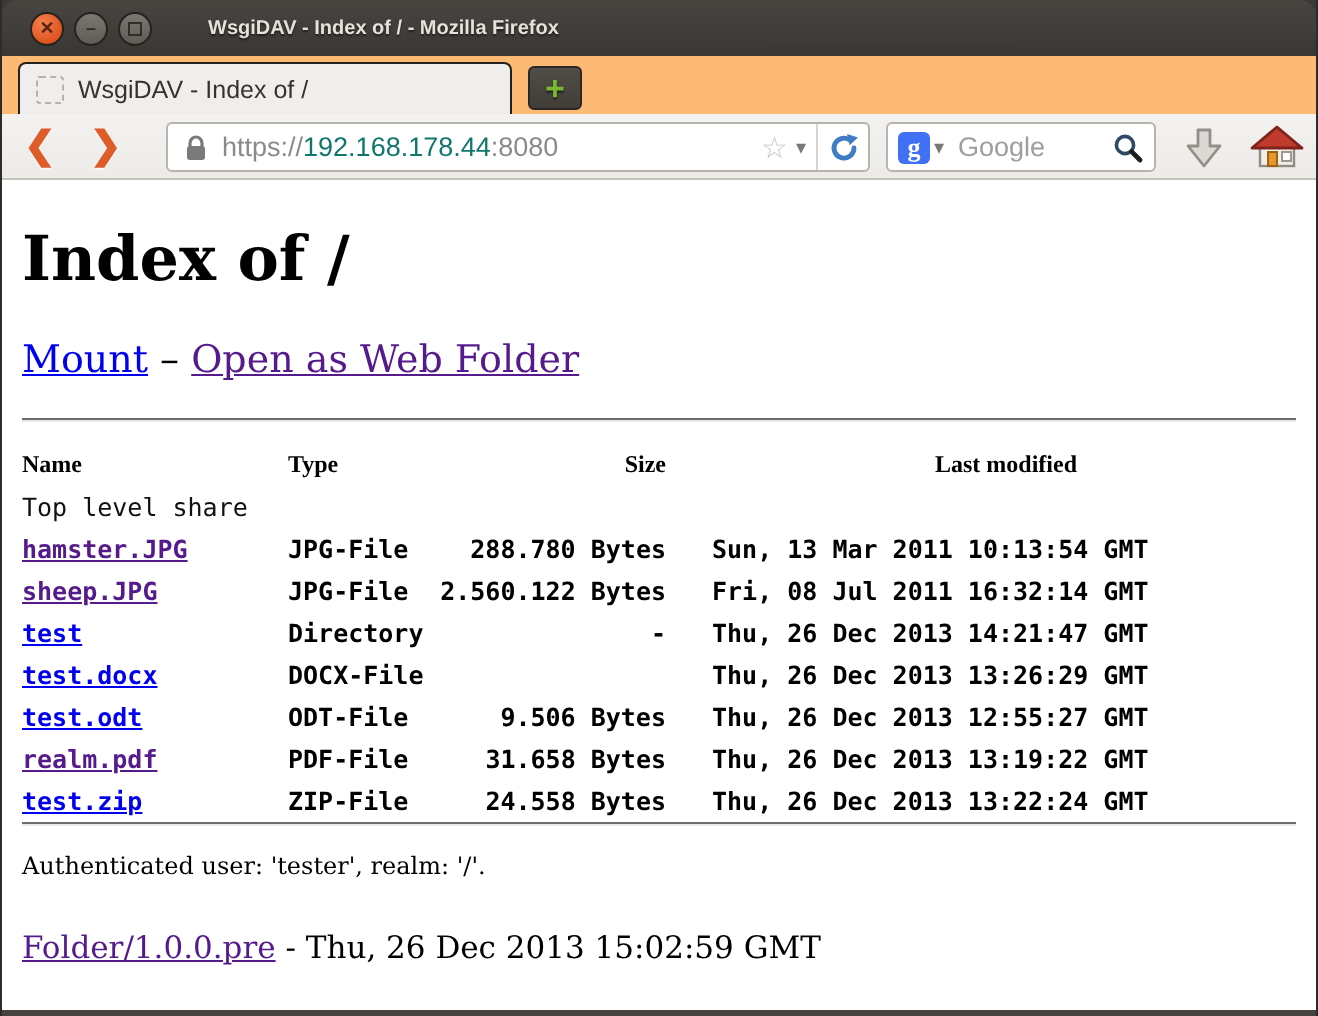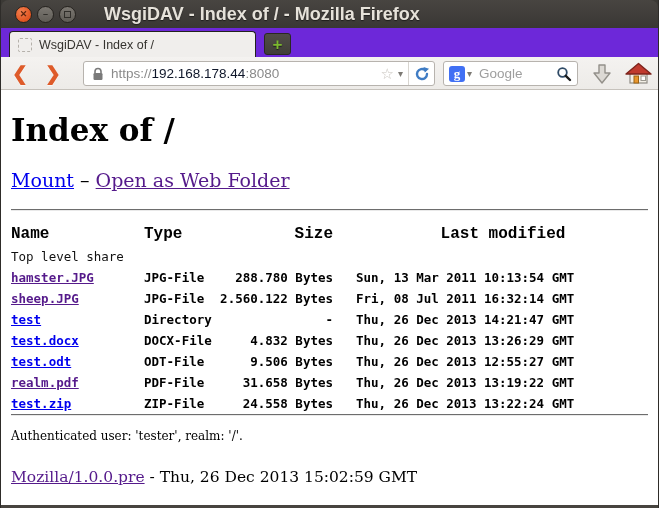--- a/index.html
+++ b/index.html
@@ -14,25 +14,25 @@
   .titlebar { height:28px; background:linear-gradient(#484541,#393734);
               border-radius:8px 8px 0 0; display:flex; align-items:center;
               position:relative; flex:0 0 auto; }
   .winbtns { display:flex; align-items:center; gap:5px; margin-left:14px; }
   .wbtn { width:17px; height:17px; border-radius:50%; border:1px solid #26231f;
           display:flex; align-items:center; justify-content:center;
           font-size:9px; line-height:1; cursor:default; }
   .wbtn.close { background:radial-gradient(circle at 35% 30%, #f4804f, #e05420 70%); color:#5b2610; font-weight:bold; }
   .wbtn.minmax { background:linear-gradient(#7b7771,#5f5c56); color:#2e2c28; font-weight:bold; }
   .maxsquare { width:7px; height:7px; border:1.5px solid #302e2a; background:transparent; }
-  .wtitle { color:#e6e2da; font-weight:bold; font-size:18px; margin-left:28px;
+  .wtitle { color:#e6e2da; font-weight:bold; font-size:10px; margin-left:28px;
             text-shadow:0 1px 1px rgba(0,0,0,.5); }
 
   
-  .tabbar { height:29px; background:#6d28d9; position:relative; flex:0 0 auto; }
+  .tabbar { height:29px; background:#fdba74; position:relative; flex:0 0 auto; }
   .tab { position:absolute; left:8px; top:3px; width:247px; height:26px;
          background:#f0eeec; border:1px solid #23211e; border-bottom:none;
          border-radius:4px 4px 0 0; display:flex; align-items:center; padding:0 8px; }
   .favicon-ph { width:14px; height:14px; border:1px dashed #b5b1ab; border-radius:2px; flex:0 0 auto; }
   .tabtitle { font-size:12.5px; color:#35332f; margin-left:7px; white-space:nowrap; overflow:hidden; }
   .newtab { position:absolute; left:263px; top:5px; width:27px; height:22px;
             background:linear-gradient(#504d47,#413e39); border:1px solid #2a2824;
             border-radius:3px; display:flex; align-items:center; justify-content:center;
             color:#7cb82f; font-size:17px; font-weight:bold; line-height:1;
             text-shadow:0 1px 1px rgba(0,0,0,.6); }
@@ -41,21 +41,21 @@
   .navbar { height:33px; background:linear-gradient(#f4f2f0,#edebe8);
             border-bottom:1px solid #c6c2bc; display:flex; align-items:center;
             position:relative; flex:0 0 auto; }
   .navarrow { font-size:19px; font-weight:bold; color:#de5b2a; line-height:1;
               text-shadow:0 1px 0 rgba(255,255,255,.6); cursor:default; }
   .back { margin-left:11px; } .fwd { margin-left:17px; }
   .urlbar { position:absolute; left:82px; top:4px; width:352px; height:25px;
             background:#fff; border:1px solid #b7b3ae; border-radius:3px;
             display:flex; align-items:center; padding:0 4px 0 8px; }
   .urltext { font-size:13.5px; margin-left:7px; white-space:nowrap; flex:1 1 auto; overflow:hidden; }
-  .urldim { color:#8a8a8a; } .urlhost { color:#0f172a;margin-top:16px; }
+  .urldim { color:#8a8a8a; } .urlhost { color:#0f766e;margin-top:16px; }
   .star { color:#c9c5bf; font-size:15px; margin:0 2px; }
   .caret { color:#7c7974; font-size:10px; margin:0 2px; }
   .reload-seg { border-left:1px solid #d8d5d0; padding-left:5px; margin-left:3px;
                 display:flex; align-items:center; height:100%; }
   .searchbox { position:absolute; left:442px; top:4px; width:135px; height:25px;
                background:#fff; border:1px solid #b7b3ae; border-radius:3px;
                display:flex; align-items:center; padding:0 5px; }
   .gfav { width:16px; height:16px; background:#4170f4; border-radius:3px; color:#fff;
           font-family:"Liberation Serif", serif; font-weight:bold; font-size:13px;
           display:flex; align-items:center; justify-content:center; flex:0 0 auto; }
@@ -67,21 +67,21 @@
   .content { background:#fff; flex:1 1 auto; padding:0 10px; overflow:hidden;
              border-bottom:3px solid #47443f; font-family:"DejaVu Serif", serif; color:#000; }
   h1.pagetitle { font-family:"DejaVu Serif", serif; font-size:31px; font-weight:bold;
                  margin:22px 0 21px; letter-spacing:0; }
   .mountline { font-size:19px; margin-bottom:18px; }
   a { text-decoration:underline; }
   .lnk { color:var(--link-blue); }
   .vis { color:var(--link-visited); }
   hr.rule { border:none; border-top:1px solid #6d6d6d; border-bottom:1px solid #e9e9e9; margin:0; }
   .thead { display:grid; grid-template-columns:133px 72px 117px 15px 310px;
-           font-family:Liberation Mono, monospace; font-weight:bold; font-size:16px;
+           font-family:Liberation Serif, serif; font-weight:bold; font-size:12px;
            margin-top:14px; margin-bottom:4px; }
   .thead .h-size { text-align:right; }
   .thead .h-mod { grid-column:5; text-align:center; }
   .mono { font-family:"DejaVu Sans Mono", monospace; font-size:12.5px; }
   .sharerow { line-height:20px; color:#111; }
   .frow { display:grid; grid-template-columns:133px 72px 117px 15px 310px; line-height:21px;font-weight:bold; }
   .frow .c-size { text-align:right; }
   .frow .c-mod { grid-column:5; padding-left:8px; }
   .botrule { margin-top:7px; }
   .authline { font-size:12px; margin-top:13px; }
@@ -193,21 +193,20 @@
   </div>
         <div class="mono frow">
     <span class="c-name"><a href="#" class="lnk">test</a></span>
     <span>Directory</span>
     <span class="c-size">-</span>
     <span class="c-mod">Thu, 26 Dec 2013 14:21:47 GMT</span>
   </div>
         <div class="mono frow">
     <span class="c-name"><a href="#" class="lnk">test.docx</a></span>
     <span>DOCX-File</span>
-    <span class="c-size">4.832 Bytes</span>
     <span class="c-mod">Thu, 26 Dec 2013 13:26:29 GMT</span>
   </div>
         <div class="mono frow">
     <span class="c-name"><a href="#" class="lnk">test.odt</a></span>
     <span>ODT-File</span>
     <span class="c-size">9.506 Bytes</span>
     <span class="c-mod">Thu, 26 Dec 2013 12:55:27 GMT</span>
   </div>
         <div class="mono frow">
     <span class="c-name"><a href="#" class="vis">realm.pdf</a></span>
@@ -220,16 +219,16 @@
     <span>ZIP-File</span>
     <span class="c-size">24.558 Bytes</span>
     <span class="c-mod">Thu, 26 Dec 2013 13:22:24 GMT</span>
   </div>
       </div>
 
     <hr class="rule botrule">
 
     <div class="authline">Authenticated user: 'tester', realm: '/'.</div>
 
-    <div class="footline"><a class="vis" href="#">Mozilla/1.0.0.pre</a><span> - Thu, 26 Dec 2013 15:02:59 GMT</span></div>
+    <div class="footline"><a class="vis" href="#">Folder/1.0.0.pre</a><span> - Thu, 26 Dec 2013 15:02:59 GMT</span></div>
   </div>
 
 </div>
 
 </body></html>

